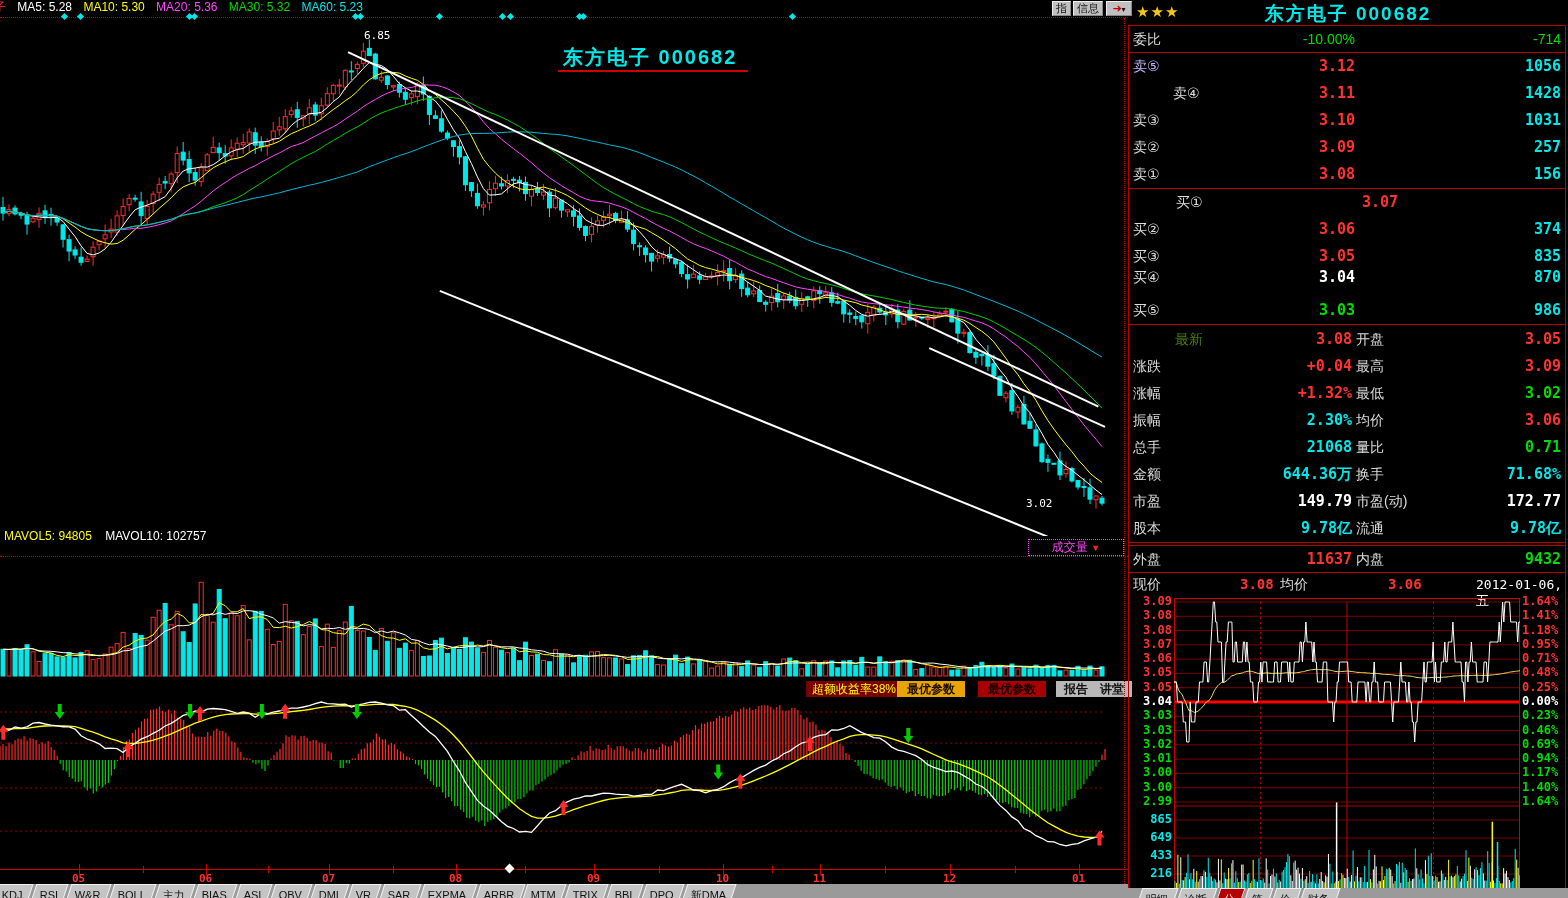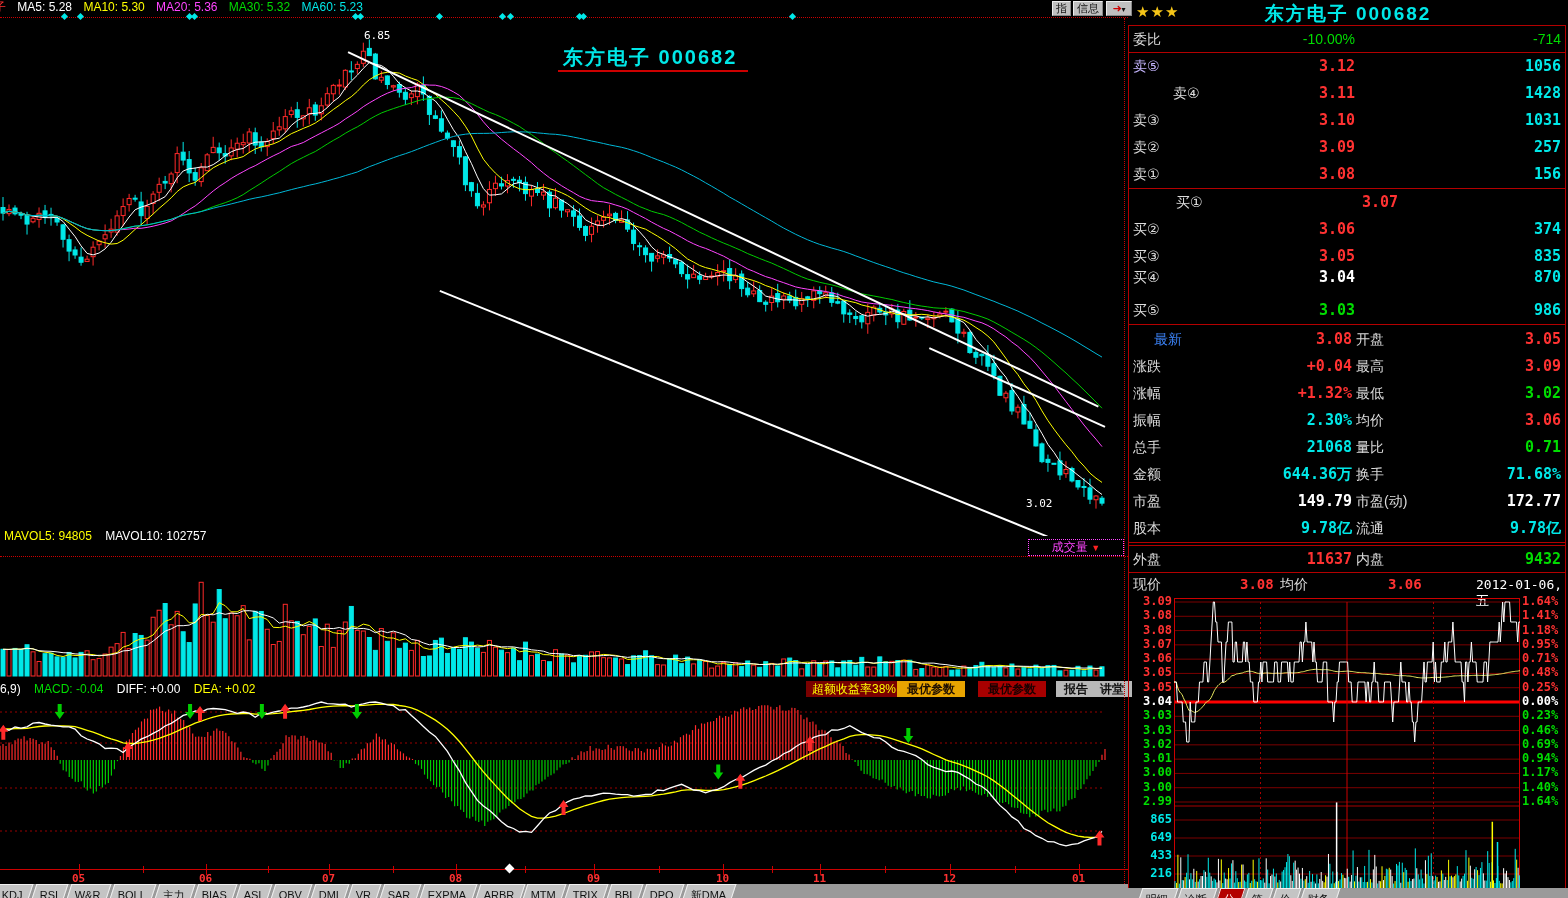--- a/index.html
+++ b/index.html
@@ -643,26 +643,20 @@
       <rect x="1069.970108695652" y="112.27095739213968" width="4" height="5.729042607860315" fill="#00e8e8" stroke="#00e8e8"></rect>
       <rect x="1075.9755434782608" y="108.31833726148582" width="4" height="9.681662738514184" fill="#00e8e8" stroke="#00e8e8"></rect>
       <rect x="1081.9809782608695" y="112.78508747012035" width="4" height="5.214912529879662" fill="#00e8e8" stroke="#00e8e8"></rect>
       <rect x="1087.986413043478" y="108.07060078222783" width="4" height="9.92939921777217" fill="#00e8e8" stroke="#00e8e8"></rect>
       <rect x="1093.9918478260868" y="112.07734818882243" width="4" height="5.922651811177573" fill="#000" stroke="#ff2a2a"></rect>
       <rect x="1099.9972826086955" y="108.80487611956895" width="4" height="9.195123880431057" fill="#00e8e8" stroke="#00e8e8"></rect>
       <polyline points="3.0,91.3 9.0,91.4 15.0,91.1 21.0,91.2 27.0,90.3 33.0,90.8 39.0,93.2 45.0,94.2 51.0,95.0 57.1,97.4 63.1,98.5 69.1,96.7 75.1,97.5 81.1,97.4 87.1,96.2 93.1,96.6 99.1,97.9 105.1,97.1 111.1,96.0 117.1,94.6 123.1,89.1 129.1,87.2 135.1,83.1 141.1,80.7 147.1,80.0 153.1,77.0 159.1,69.3 165.1,63.3 171.2,61.2 177.2,55.4 183.2,58.3 189.2,64.8 195.2,64.9 201.2,56.4 207.2,57.2 213.2,55.3 219.2,44.7 225.2,47.7 231.2,53.8 237.2,53.8 243.2,50.5 249.2,60.6 255.2,59.1 261.2,58.8 267.2,61.5 273.2,69.3 279.3,69.6 285.3,68.2 291.3,70.1 297.3,68.5 303.3,66.5 309.3,63.5 315.3,66.5 321.3,71.6 327.3,72.1 333.3,74.7 339.3,75.5 345.3,76.1 351.3,68.1 357.3,69.4 363.3,66.1 369.3,67.5 375.3,73.2 381.3,77.6 387.4,79.8 393.4,80.1 399.4,82.3 405.4,80.8 411.4,85.2 417.4,85.0 423.4,89.8 429.4,91.3 435.4,90.8 441.4,88.3 447.4,90.9 453.4,89.2 459.4,87.9 465.4,87.4 471.4,88.2 477.4,87.1 483.4,88.0 489.4,86.2 495.4,88.1 501.5,89.7 507.5,90.6 513.5,89.8 519.5,93.8 525.5,92.8 531.5,93.9 537.5,94.2 543.5,96.6 549.5,96.8 555.5,98.3 561.5,98.0 567.5,98.2 573.5,98.7 579.5,97.5 585.5,98.6 591.5,98.2 597.5,97.5 603.5,96.4 609.6,96.9 615.6,97.4 621.6,98.8 627.6,101.4 633.6,101.1 639.6,100.6 645.6,99.1 651.6,98.5 657.6,98.5 663.6,100.3 669.6,101.0 675.6,101.8 681.6,103.4 687.6,101.9 693.6,101.7 699.6,101.9 705.6,103.2 711.6,104.1 717.6,105.9 723.7,105.6 729.7,106.5 735.7,106.8 741.7,106.5 747.7,105.4 753.7,106.0 759.7,106.5 765.7,106.3 771.7,105.7 777.7,106.7 783.7,105.5 789.7,103.6 795.7,103.4 801.7,104.5 807.7,104.2 813.7,104.6 819.7,105.6 825.7,105.7 831.8,104.2 837.8,104.8 843.8,104.8 849.8,104.3 855.8,105.1 861.8,104.4 867.8,104.2 873.8,105.4 879.8,104.7 885.8,104.0 891.8,104.8 897.8,103.5 903.8,102.2 909.8,102.8 915.8,104.3 921.8,105.8 927.8,106.7 933.8,108.1 939.9,109.5 945.9,108.9 951.9,109.2 957.9,110.2 963.9,110.0 969.9,110.0 975.9,109.8 981.9,108.2 987.9,107.5 993.9,107.7 999.9,107.3 1005.9,107.8 1011.9,108.1 1017.9,108.7 1023.9,108.8 1029.9,109.5 1035.9,109.0 1041.9,109.7 1047.9,109.0 1054.0,108.6 1060.0,109.0 1066.0,110.0 1072.0,110.5 1078.0,110.6 1084.0,111.7 1090.0,110.7 1096.0,110.7 1102.0,110.0" fill="none" stroke="#ffff00" stroke-width="1"></polyline>
       <polyline points="3.0,91.3 9.0,91.4 15.0,91.1 21.0,91.2 27.0,90.3 33.0,90.9 39.0,92.7 45.0,93.1 51.0,93.3 57.1,93.9 63.1,94.7 69.1,94.9 75.1,95.9 81.1,96.2 87.1,96.8 93.1,97.6 99.1,97.3 105.1,97.3 111.1,96.7 117.1,95.4 123.1,92.9 129.1,92.5 135.1,90.1 141.1,88.4 147.1,87.3 153.1,83.1 159.1,78.2 165.1,73.2 171.2,70.9 177.2,67.7 183.2,67.7 189.2,67.1 195.2,64.1 201.2,58.8 207.2,56.3 213.2,56.8 219.2,54.8 225.2,56.3 231.2,55.1 237.2,55.5 243.2,52.9 249.2,52.7 255.2,53.4 261.2,56.3 267.2,57.7 273.2,59.9 279.3,65.1 285.3,63.7 291.3,64.4 297.3,65.0 303.3,67.9 309.3,66.6 315.3,67.3 321.3,70.8 327.3,70.3 333.3,70.6 339.3,69.5 345.3,71.3 351.3,69.9 357.3,70.8 363.3,70.4 369.3,71.5 375.3,74.7 381.3,72.9 387.4,74.6 393.4,73.1 399.4,74.9 405.4,77.0 411.4,81.4 417.4,82.4 423.4,84.9 429.4,86.8 435.4,85.8 441.4,86.8 447.4,88.0 453.4,89.5 459.4,89.6 465.4,89.1 471.4,88.2 477.4,89.0 483.4,88.6 489.4,87.0 495.4,87.7 501.5,88.9 507.5,88.8 513.5,88.9 519.5,90.0 525.5,90.4 531.5,91.8 537.5,92.4 543.5,93.2 549.5,95.3 555.5,95.6 561.5,95.9 567.5,96.2 573.5,97.7 579.5,97.2 585.5,98.5 591.5,98.1 597.5,97.9 603.5,97.6 609.6,97.2 615.6,98.0 621.6,98.5 627.6,99.4 633.6,98.7 639.6,98.7 645.6,98.3 651.6,98.7 657.6,100.0 663.6,100.7 669.6,100.8 675.6,100.5 681.6,100.9 687.6,100.2 693.6,101.0 699.6,101.4 705.6,102.5 711.6,103.7 717.6,103.9 723.7,103.6 729.7,104.2 735.7,105.0 741.7,105.3 747.7,105.7 753.7,105.8 759.7,106.5 765.7,106.5 771.7,106.1 777.7,106.1 783.7,105.7 789.7,105.1 795.7,104.9 801.7,105.1 807.7,105.5 813.7,105.0 819.7,104.6 825.7,104.6 831.8,104.3 837.8,104.5 843.8,104.7 849.8,105.0 855.8,105.4 861.8,104.3 867.8,104.5 873.8,105.1 879.8,104.5 885.8,104.6 891.8,104.6 897.8,103.9 903.8,103.8 909.8,103.8 915.8,104.2 921.8,105.3 927.8,105.1 933.8,105.1 939.9,106.1 945.9,106.6 951.9,107.5 957.9,108.4 963.9,109.0 969.9,109.7 975.9,109.4 981.9,108.7 987.9,108.8 993.9,108.8 999.9,108.7 1005.9,108.8 1011.9,108.2 1017.9,108.1 1023.9,108.3 1029.9,108.4 1035.9,108.4 1041.9,108.9 1047.9,108.9 1054.0,108.7 1060.0,109.3 1066.0,109.5 1072.0,110.1 1078.0,109.8 1084.0,110.1 1090.0,109.9 1096.0,110.4 1102.0,110.2" fill="none" stroke="#ffffff" stroke-width="1"></polyline>
     </svg>
 
-  <div id="macdhdr" class="abs" style="left:0;top:681px;width:1128px;">
-    <span class="w" style="margin-left:0">6,9)</span>
-    <span class="g">MACD: -0.04</span>
-    <span class="w">DIFF: +0.00</span>
-    <span class="y">DEA: +0.02</span>
-  </div>
   <div class="abs badge" style="left:806px;top:681px;">超额收益率38%</div>
   <div class="abs obtn" style="left:897px;top:681px;">最优参数</div>
   <div class="abs dbtn" style="left:978px;top:681px;">最优参数</div>
   <div class="abs gbtn" style="left:1056px;top:681px;">报告</div>
   <div class="abs gbtn" style="left:1092px;top:681px;">讲堂</div>
   <svg id="macd" class="abs" style="left:0;top:698px;" width="1128" height="170">
       <line x1="0" y1="14" x2="1105" y2="14" stroke="#990000" stroke-width="1" stroke-dasharray="2,3"></line>
       <line x1="0" y1="45" x2="1105" y2="45" stroke="#990000" stroke-width="1" stroke-dasharray="2,3"></line>
       <line x1="0" y1="90" x2="1105" y2="90" stroke="#990000" stroke-width="1" stroke-dasharray="2,3"></line>
       <line x1="0" y1="133" x2="1105" y2="133" stroke="#990000" stroke-width="1" stroke-dasharray="2,3"></line>
@@ -1163,21 +1157,21 @@
           <div style="position: absolute; left: 5px; width: 60px; text-align: left; top: 0px; line-height: 27px; color: rgb(220, 220, 220); font-size: 14px;">买④</div>
           <div style="position: absolute; left: 120px; width: 107px; text-align: right; top: 0px; line-height: 27px; color: rgb(255, 255, 255); font-size: 15px; font-family: &quot;DejaVu Sans Mono&quot;, monospace; font-weight: bold;">3.04</div>
           <div style="position: absolute; left: 300px; width: 133px; text-align: right; top: 0px; line-height: 27px; color: rgb(0, 232, 232); font-size: 15px; font-family: &quot;DejaVu Sans Mono&quot;, monospace; font-weight: bold;">870</div>
         </div>
         <div style="position: absolute; left: 0px; top: 297px; width: 438px; height: 27px;">
           <div style="position: absolute; left: 5px; width: 60px; text-align: left; top: 0px; line-height: 27px; color: rgb(220, 220, 220); font-size: 14px;">买⑤</div>
           <div style="position: absolute; left: 120px; width: 107px; text-align: right; top: 0px; line-height: 27px; color: rgb(0, 221, 0); font-size: 15px; font-family: &quot;DejaVu Sans Mono&quot;, monospace; font-weight: bold;">3.03</div>
           <div style="position: absolute; left: 300px; width: 133px; text-align: right; top: 0px; line-height: 27px; color: rgb(0, 232, 232); font-size: 15px; font-family: &quot;DejaVu Sans Mono&quot;, monospace; font-weight: bold;">986</div>
         </div>
         <div style="position: absolute; left: 0px; top: 326px; width: 438px; height: 27px;">
-          <div style="position: absolute; left: 5px; width: 70px; text-align: center; top: 0px; line-height: 27px; color: #3b82f6; font-size: 14px;">最新</div>
+          <div style="position: absolute; left: 5px; width: 70px; text-align: right; top: 0px; line-height: 27px; color: #4d7c0f; font-size: 14px;">最新</div>
           <div style="position: absolute; left: 100px; width: 124px; text-align: right; top: 0px; line-height: 27px; color: rgb(255, 50, 50); font-size: 15px; font-family: &quot;DejaVu Sans Mono&quot;, monospace; font-weight: bold;">3.08</div>
           <div style="position: absolute; left: 228px; width: 80px; text-align: left; top: 0px; line-height: 27px; color: rgb(220, 220, 220); font-size: 14px;">开盘</div>
           <div style="position: absolute; left: 305px; width: 128px; text-align: right; top: 0px; line-height: 27px; color: rgb(255, 50, 50); font-size: 15px; font-family: &quot;DejaVu Sans Mono&quot;, monospace; font-weight: bold;">3.05</div>
         </div>
         <div style="position: absolute; left: 0px; top: 353px; width: 438px; height: 27px;">
           <div style="position: absolute; left: 5px; width: 70px; text-align: left; top: 0px; line-height: 27px; color: rgb(220, 220, 220); font-size: 14px;">涨跌</div>
           <div style="position: absolute; left: 100px; width: 124px; text-align: right; top: 0px; line-height: 27px; color: rgb(255, 50, 50); font-size: 15px; font-family: &quot;DejaVu Sans Mono&quot;, monospace; font-weight: bold;">+0.04</div>
           <div style="position: absolute; left: 228px; width: 80px; text-align: left; top: 0px; line-height: 27px; color: rgb(220, 220, 220); font-size: 14px;">最高</div>
           <div style="position: absolute; left: 305px; width: 128px; text-align: right; top: 0px; line-height: 27px; color: rgb(255, 50, 50); font-size: 15px; font-family: &quot;DejaVu Sans Mono&quot;, monospace; font-weight: bold;">3.09</div>
         </div>

